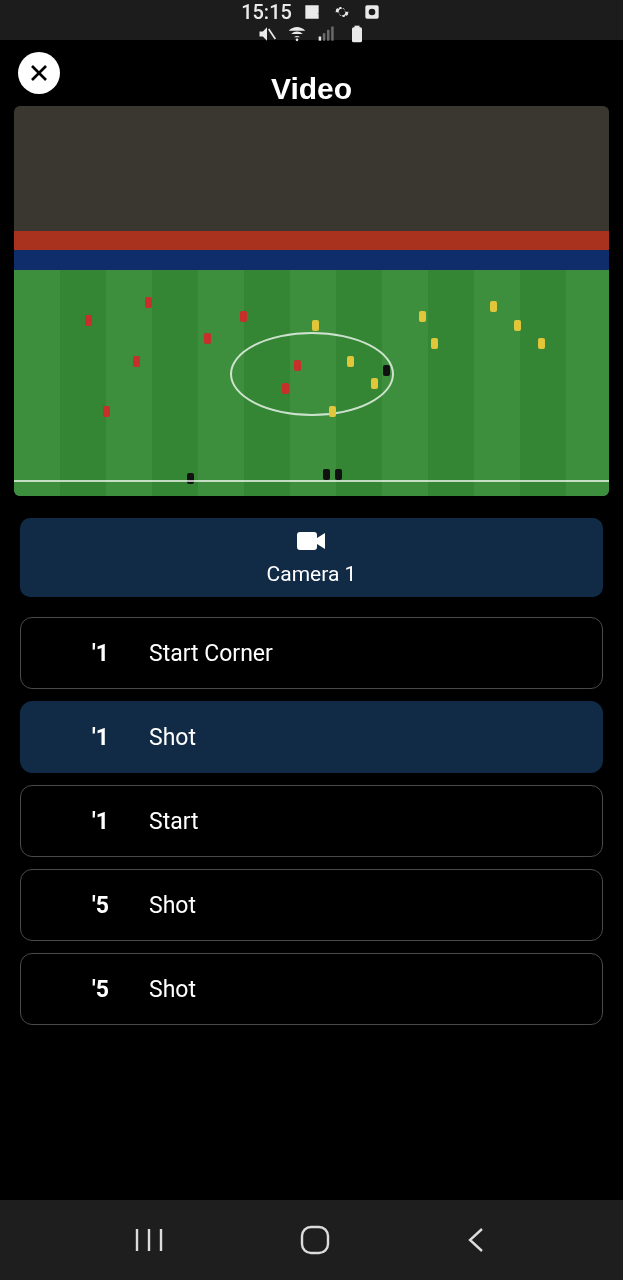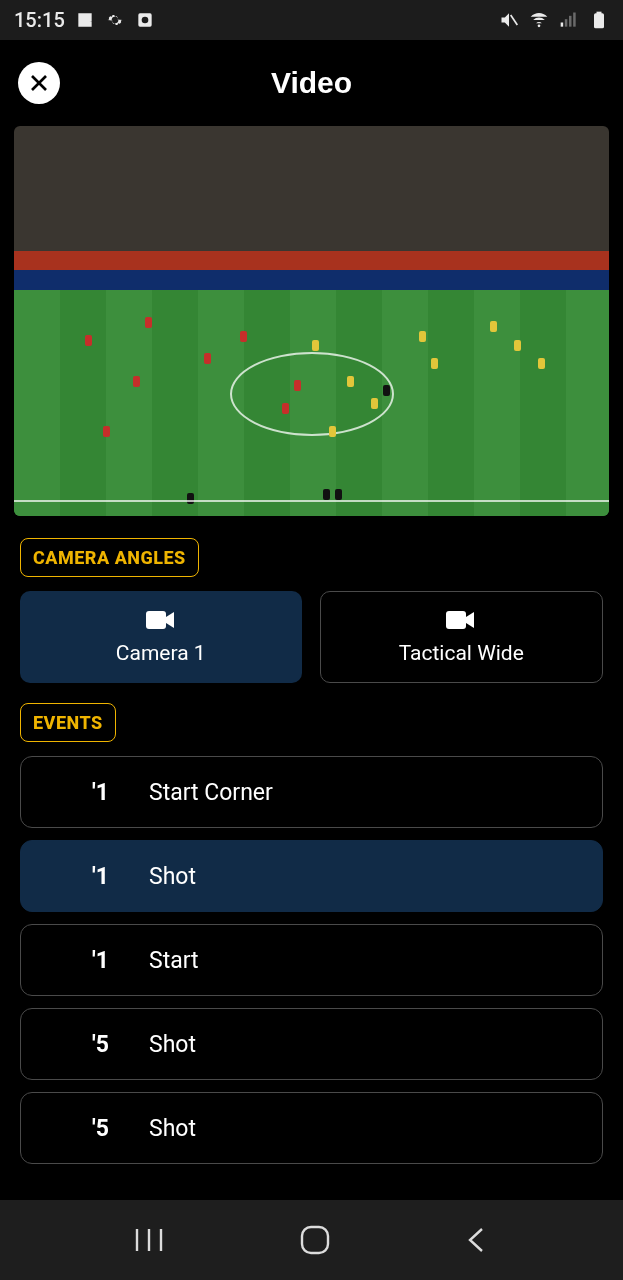--- a/index.html
+++ b/index.html
@@ -15,30 +15,31 @@
   .statusbar {
     height: 40px;
     background: #1c1c1c;
     display: flex;
     align-items: center;
     justify-content: space-between;
     padding: 0 14px;
     font-size: 20px;
     font-weight: 500;
     color: #eaeaea;
+    flex-direction: column;
   }
   .statusbar .left, .statusbar .right { display: flex; align-items: center; gap: 10px; }
   .statusbar svg { width: 20px; height: 20px; fill: #eaeaea; }
   .statusbar .signal-weak { fill: #6a6a6a; }
   
   .header {
-    height: 86px;
+    height: 66px;
     position: relative;
     display: flex;
-    align-items: center;
+    align-items: flex-end;
     justify-content: center;
   }
   .close-btn {
     position: absolute;
     left: 18px;
     top: 50%;
     transform: translateY(-50%);
     width: 42px;
     height: 42px;
     border-radius: 50%;
@@ -108,21 +109,21 @@
     display: inline-block;
     margin-bottom: 14px;
   }
   .cams {
     display: flex;
     gap: 18px;
     margin-bottom: 20px;
   }
   .cam-card {
     flex: 1;
-    height: 92px;
+    height: 79px;
     border-radius: 10px;
     display: flex;
     flex-direction: column;
     align-items: center;
     justify-content: center;
     gap: 10px;
     font-size: 21px;
     cursor: pointer;
   }
   .cam-card.active {
@@ -233,39 +234,30 @@
     <div class="player p-yel" style="left:84%;top:22%"></div>
     <div class="player p-yel" style="left:88%;top:30%"></div>
     <div class="player p-blk" style="left:62%;top:42%"></div>
     <div class="player p-blk" style="left:29%;top:90%"></div>
     <div class="player p-blk" style="left:52%;top:88%"></div>
     <div class="player p-blk" style="left:54%;top:88%"></div>
   </div>
 </div>
 
 <div class="content">
-  <div class="section-label">CAMERA ANGLES</div>
   <div class="cams">
     <div class="cam-card active">
       <svg viewBox="0 0 30 22">
           <rect x="0" y="2" width="20" height="18" rx="3"></rect>
           <path d="M20 8l8-5v16l-8-5z"></path>
         </svg>
       <span>Camera 1</span>
     </div>
-    <div class="cam-card idle">
-      <svg viewBox="0 0 30 22">
-          <rect x="0" y="2" width="20" height="18" rx="3"></rect>
-          <path d="M20 8l8-5v16l-8-5z"></path>
-        </svg>
-      <span>Tactical Wide</span>
-    </div>
-  </div>
-
-  <div class="section-label">EVENTS</div>
+  </div>
+
   <div class="events-list">
     <div class="event-row">
       <div class="event-min">'1</div>
       <div>Start Corner</div>
     </div>
     <div class="event-row active">
       <div class="event-min">'1</div>
       <div>Shot</div>
     </div>
     <div class="event-row">

